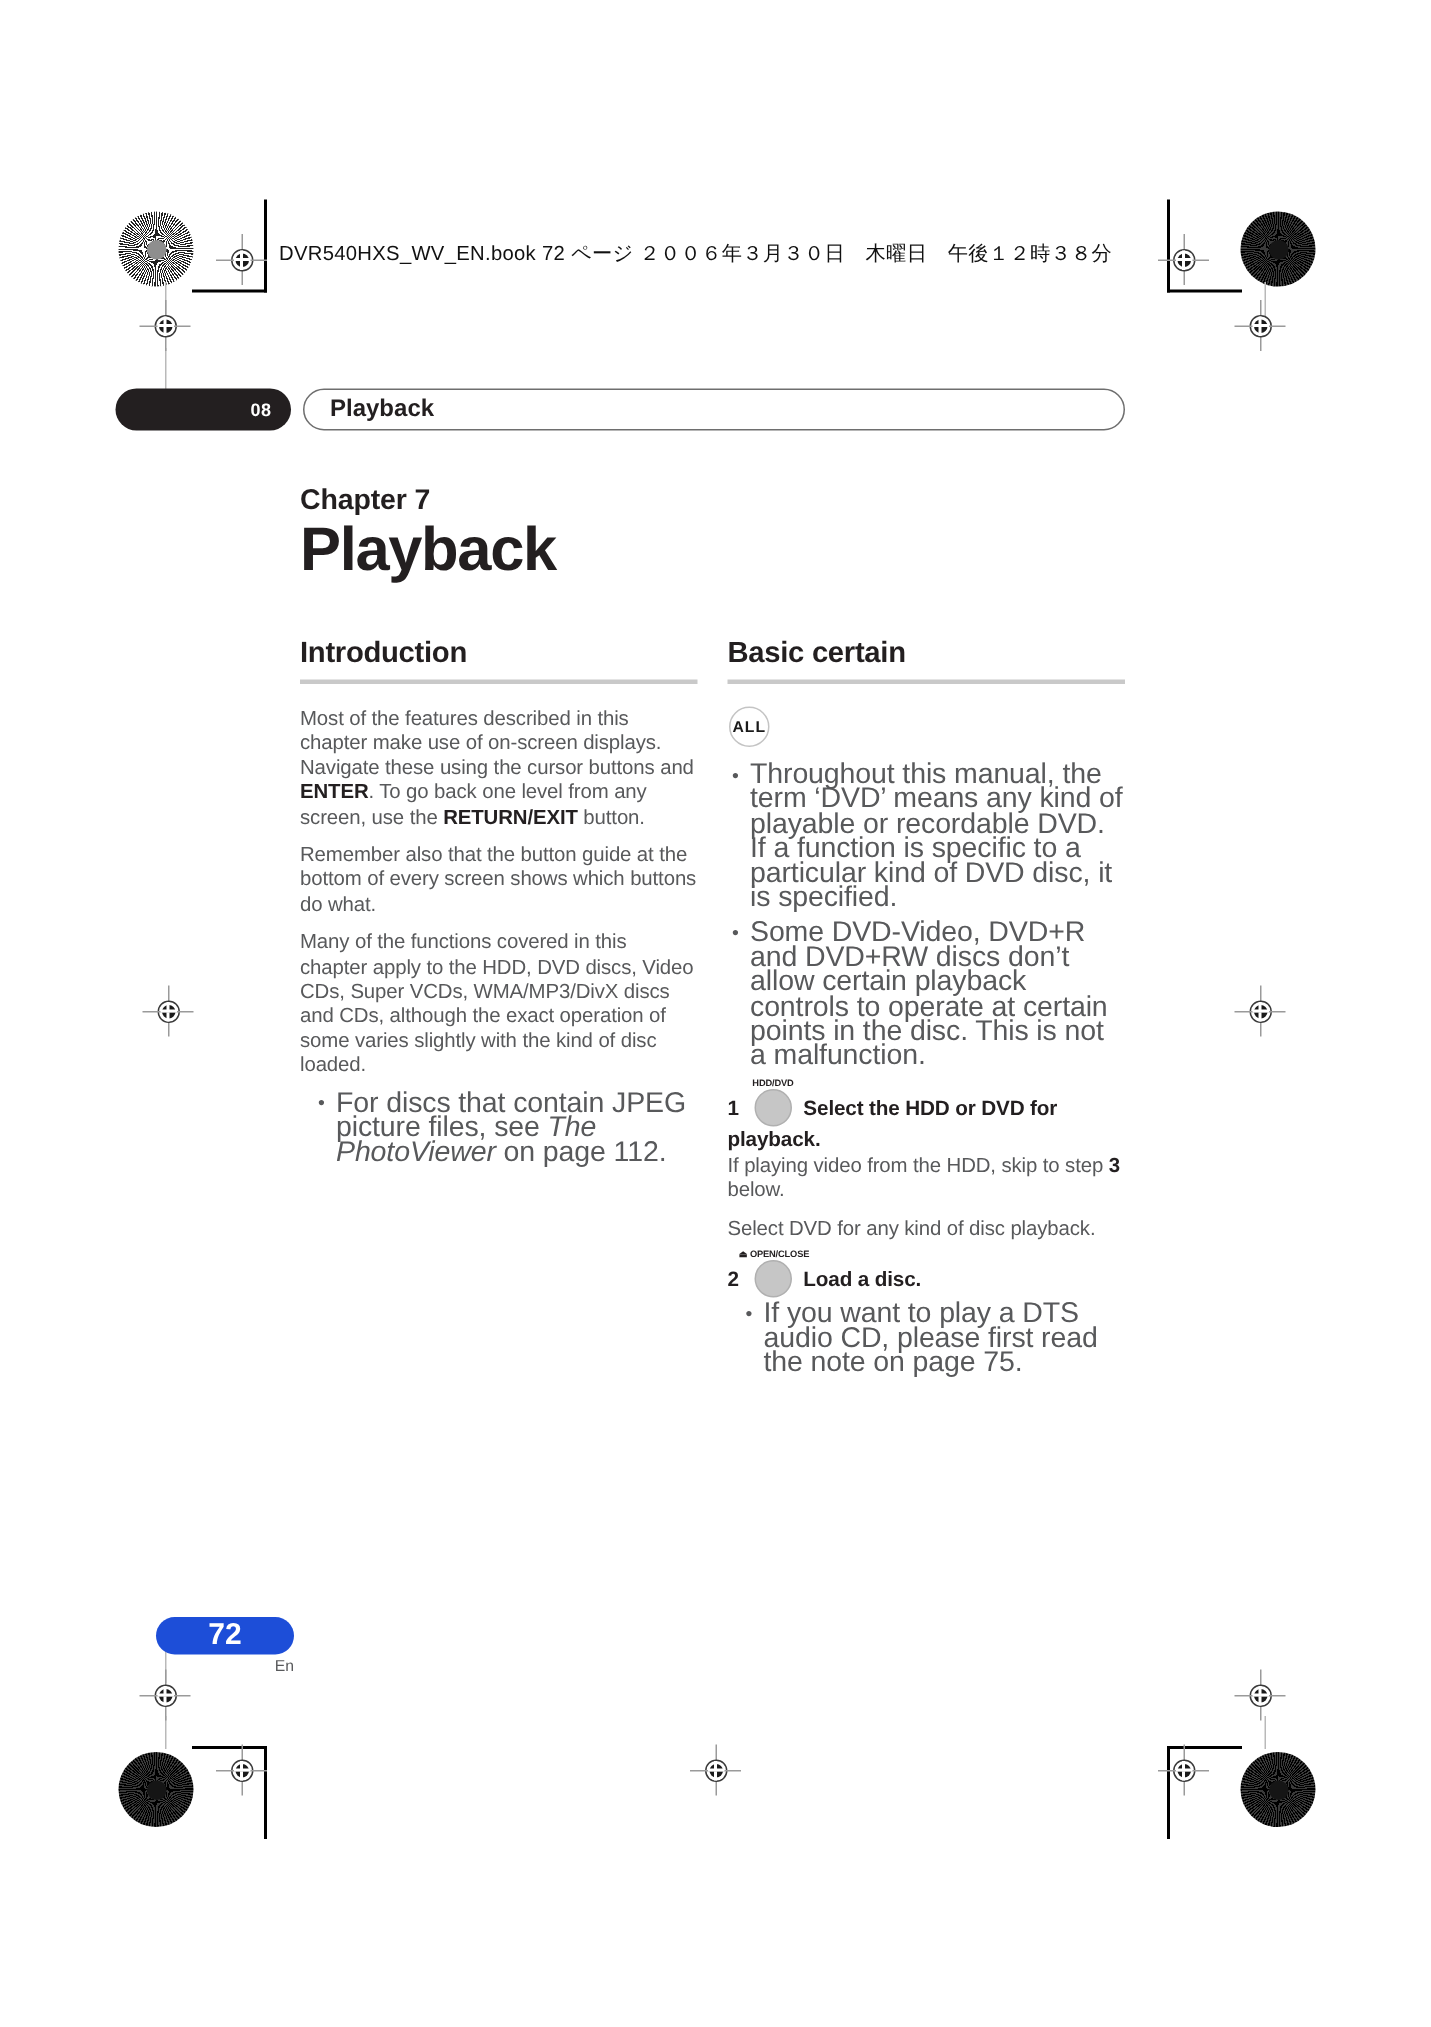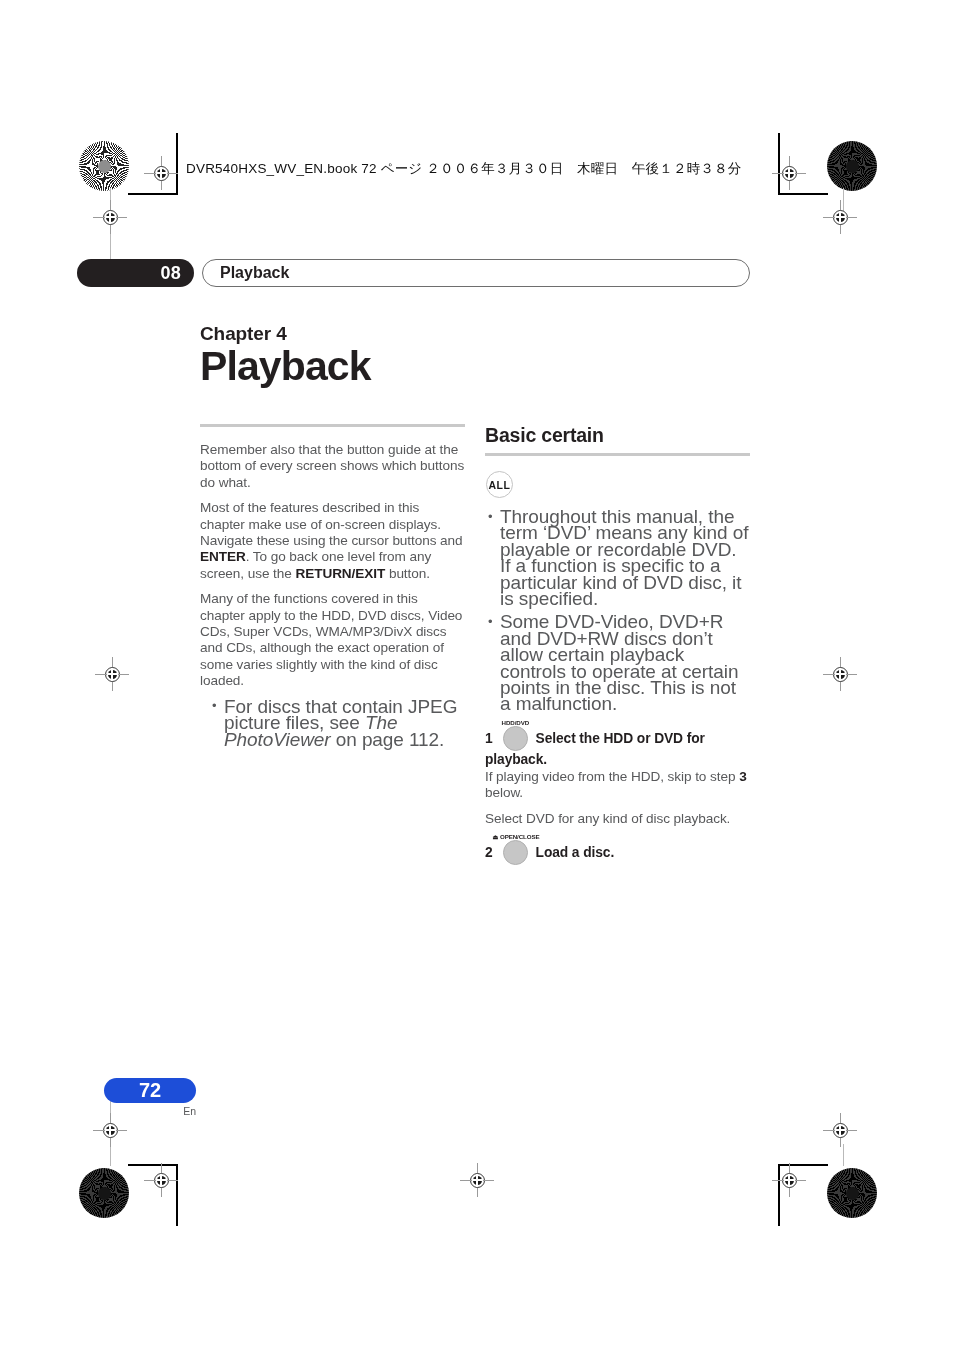--- a/index.html
+++ b/index.html
@@ -166,21 +166,21 @@
   }
   .chapter-num {
     position: absolute;
     left: 0;
     top: 0;
     width: 117px;
     height: 28px;
     background: #231f20;
     border-radius: 14px;
     color: #ffffff;
-    font-size: 18px;
+    font-size: 12px;
     font-weight: bold;
     text-align: right;
     line-height: 28px;
     padding-right: 13px;
     box-sizing: border-box;
     letter-spacing: 0.3px;
   }
   .chapter-pill {
     position: absolute;
     left: 125px;
@@ -478,30 +478,31 @@
   </div>
 
 <div class="book-line">DVR540HXS_WV_EN.book  72 ページ  ２００６年３月３０日　木曜日　午後１２時３８分</div>
 
 <div class="chapter-bar">
   <div class="chapter-num">08</div>
   <div class="chapter-pill">Playback</div>
 </div>
 
 <div class="title-block">
-  <div class="chapter-label">Chapter 4</div>
+  <div class="chapter-label">Chapter 7</div>
   <div class="chapter-title">Playback</div>
 </div>
 
 <div class="col col-left">
+  <div class="sec-head">Introduction</div>
   <div class="sec-rule"></div>
 
+  <p class="body"><span>Most of the features described in this chapter make use of on-screen displays. Navigate these using the cursor buttons and </span><span class="b">ENTER</span><span>. To go back one level from any screen, use the </span><span class="b">RETURN/EXIT</span><span> button.</span></p>
+
   <p class="body">Remember also that the button guide at the bottom of every screen shows which buttons do what.</p>
-
-  <p class="body"><span>Most of the features described in this chapter make use of on-screen displays. Navigate these using the cursor buttons and </span><span class="b">ENTER</span><span>. To go back one level from any screen, use the </span><span class="b">RETURN/EXIT</span><span> button.</span></p>
 
   <p class="body">Many of the functions covered in this chapter apply to the HDD, DVD discs, Video CDs, Super VCDs, WMA/MP3/DivX discs and CDs, although the exact operation of some varies slightly with the kind of disc loaded.</p>
 
   <ul class="bullets indent">
     <li><span>For discs that contain JPEG picture files, see </span><span class="i">The PhotoViewer</span><span> on page 112.</span></li>
   </ul>
 </div>
 
 <div class="col col-right">
   <div class="sec-head">Basic certain</div>
@@ -517,17 +518,20 @@
   </ul>
 
   <div class="step">
     <div class="step-head"><span class="step-num">1</span><span class="btn-inline"><span class="btn-caption">HDD/DVD</span><span class="btn-circle"></span></span><span>Select the HDD or DVD for playback.</span></div>
     <p class="step-body"><span>If playing video from the HDD, skip to step </span><span class="b">3</span><span> below.</span></p>
     <p class="step-body">Select DVD for any kind of disc playback.</p>
   </div>
 
   <div class="step">
     <div class="step-head"><span class="step-num">2</span><span class="btn-inline"><span class="btn-caption wide">⏏ OPEN/CLOSE</span><span class="btn-circle"></span></span><span>Load a disc.</span></div>
+    <ul class="bullets indent">
+      <li>If you want to play a DTS audio CD, please first read the note on page 75.</li>
+    </ul>
   </div>
 </div>
 
 <div class="page-pill">72</div>
 <div class="page-lang">En</div>
 
 </body></html>

